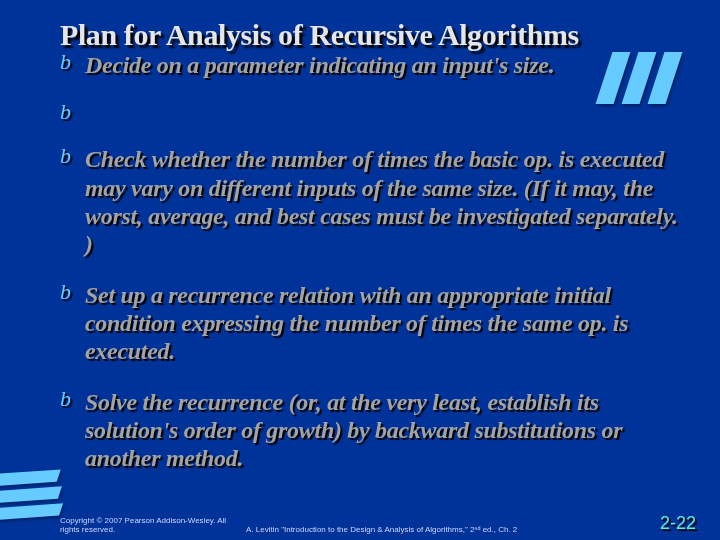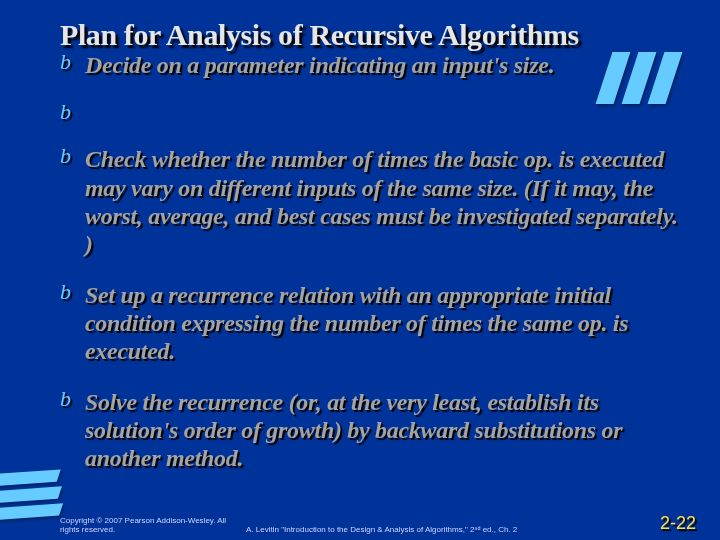--- a/index.html
+++ b/index.html
@@ -94,21 +94,21 @@
     align-items: flex-end;
     font-family: Arial, Helvetica, sans-serif;
     font-size: 8px;
     color: #ccd6ff;
   }
   .footer .copy { flex: none; width: 180px; }
   .footer .cite { flex: 1; text-align: left; padding-left: 6px; }
   .footer .page {
     flex: none;
     font-size: 18px;
-    color: #fde047;
+    color: #5eead4;
     text-shadow: 2px 2px 1px #000;
     padding-right: 6px;
   }
 </style>
 </head>
 <body>
 
 <div class="slide">
 
   <div class="corner-stripes">

